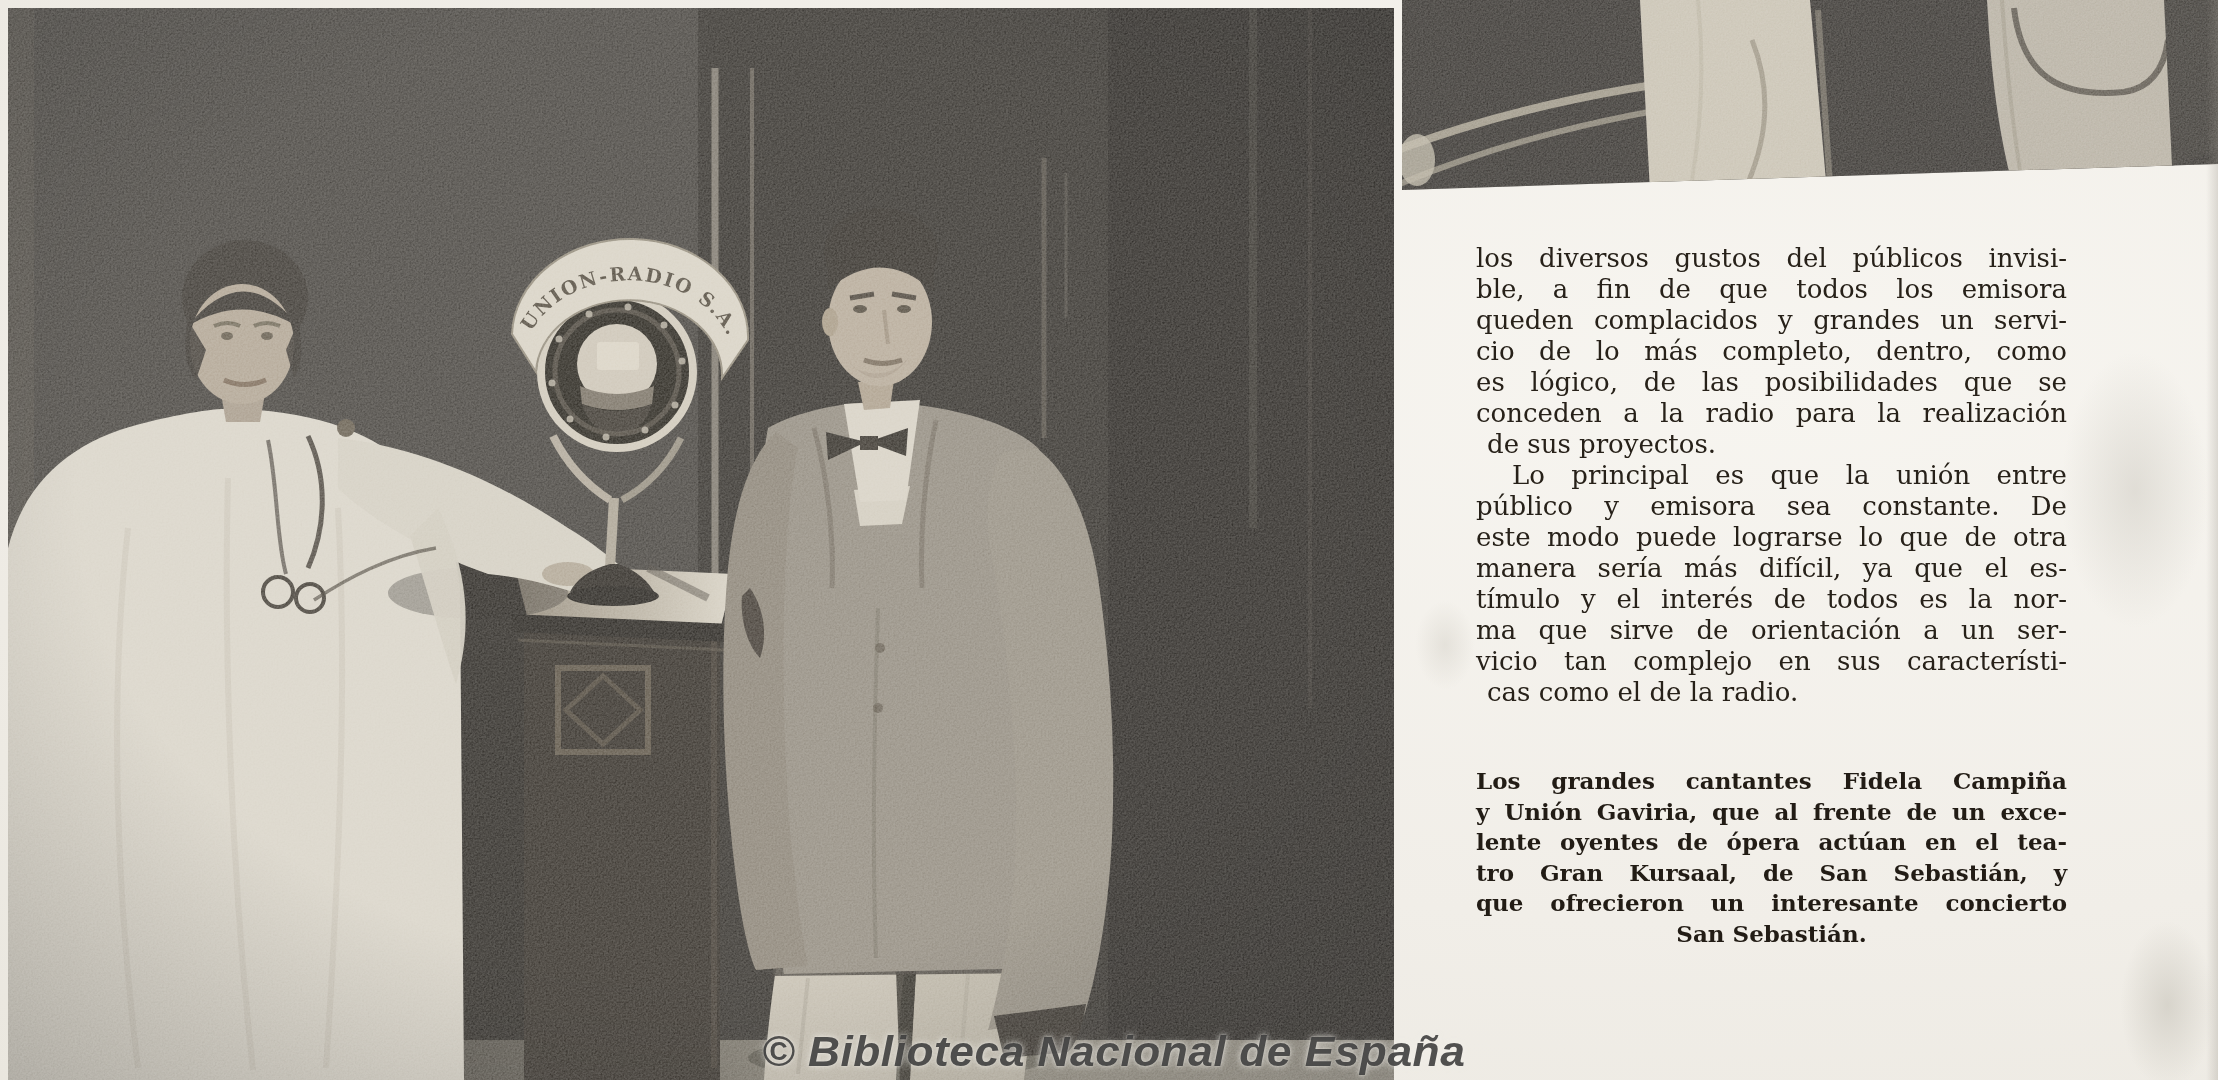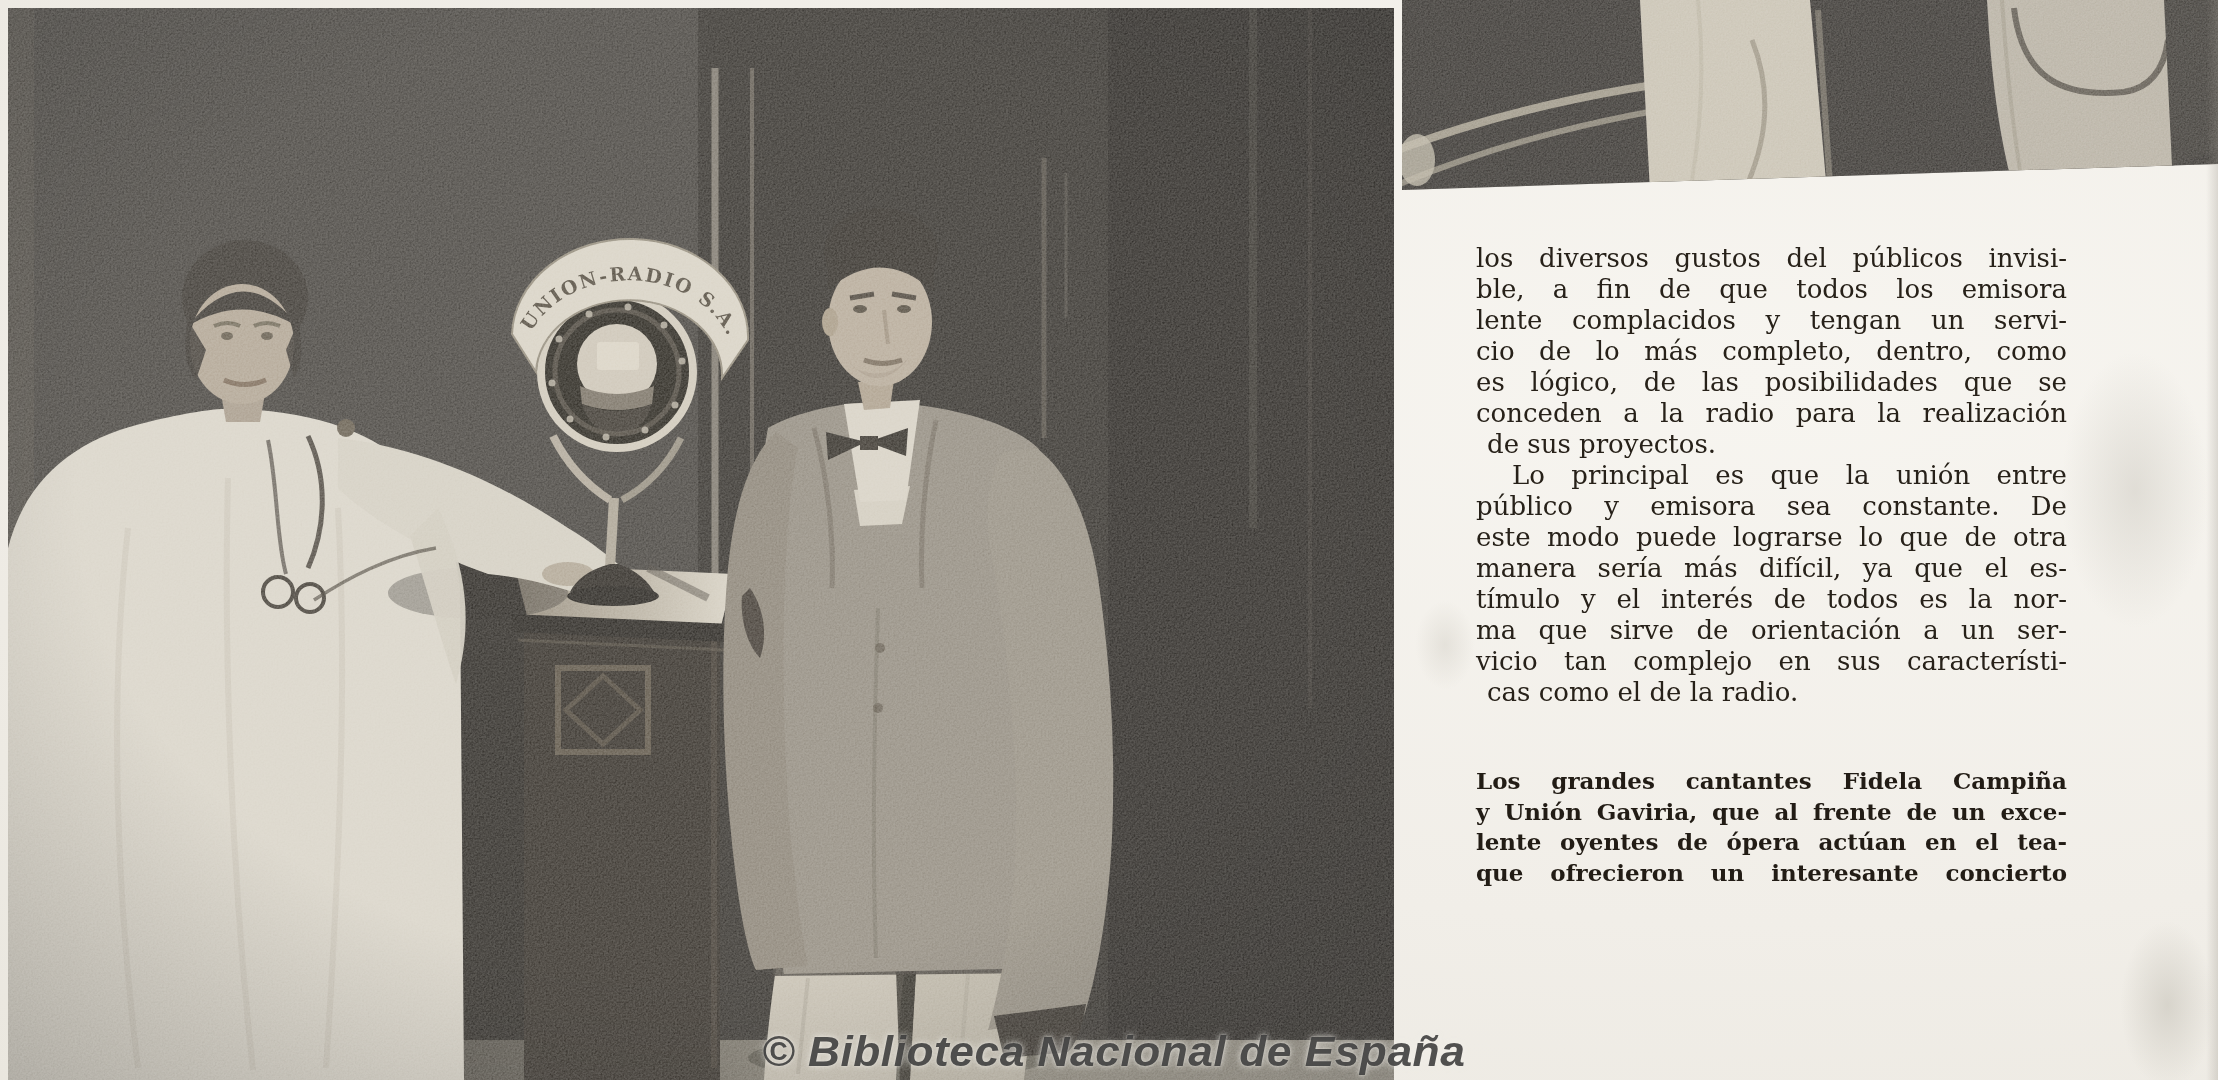--- a/index.html
+++ b/index.html
@@ -219,42 +219,44 @@
         <path d="M762,0 L816,0 L816,150 L770,166 Z" fill="#2c2925"></path>
         <rect x="0" y="0" width="816" height="192" filter="url(#grain2)" opacity="0.3"></rect>
       </g>
     </svg>
   </div>
 
   <div class="article-body">
       <div class="para">
         <div class="tline just">los diversos gustos del públicos invisi-</div>
         <div class="tline just">ble, a fin de que todos los emisora</div>
-        <div class="tline just">lente complacidos y tengan un servi-</div>
+        <div class="tline just">queden complacidos y grandes un servi-</div>
         <div class="tline just">cio de lo más completo, dentro, como</div>
         <div class="tline just">es lógico, de las posibilidades que se</div>
         <div class="tline just">conceden a la radio para la realización</div>
         <div class="tline last-left">de sus proyectos.</div>
       </div>
       <div class="para">
         <div class="tline just indent">Lo principal es que la unión entre</div>
         <div class="tline just">público y emisora sea constante. De</div>
         <div class="tline just">este modo puede lograrse lo que de otra</div>
         <div class="tline just">manera sería más difícil, ya que el es-</div>
         <div class="tline just">tímulo y el interés de todos es la nor-</div>
         <div class="tline just">ma que sirve de orientación a un ser-</div>
         <div class="tline just">vicio tan complejo en sus característi-</div>
         <div class="tline last-left">cas como el de la radio.</div>
       </div>
     </div>
   <div class="caption">
       <div class="tline just">Los grandes cantantes Fidela Campiña</div>
       <div class="tline just">y Unión Gaviria, que al frente de un exce-</div>
       <div class="tline just">lente oyentes de ópera actúan en el tea-</div>
+      <div class="tline just">tro Gran Kursaal, de San Sebastián, y</div>
       <div class="tline just">que ofrecieron un interesante concierto</div>
+      <div class="tline last-center">San Sebastián.</div>
     </div>
 
   <div class="watermark">© Biblioteca Nacional de España</div>
 
   <div class="smudge smudge-a"></div>
   <div class="smudge smudge-b"></div>
   <div class="smudge smudge-c"></div>
   <div class="edge-shade"></div>
 </div>
 

